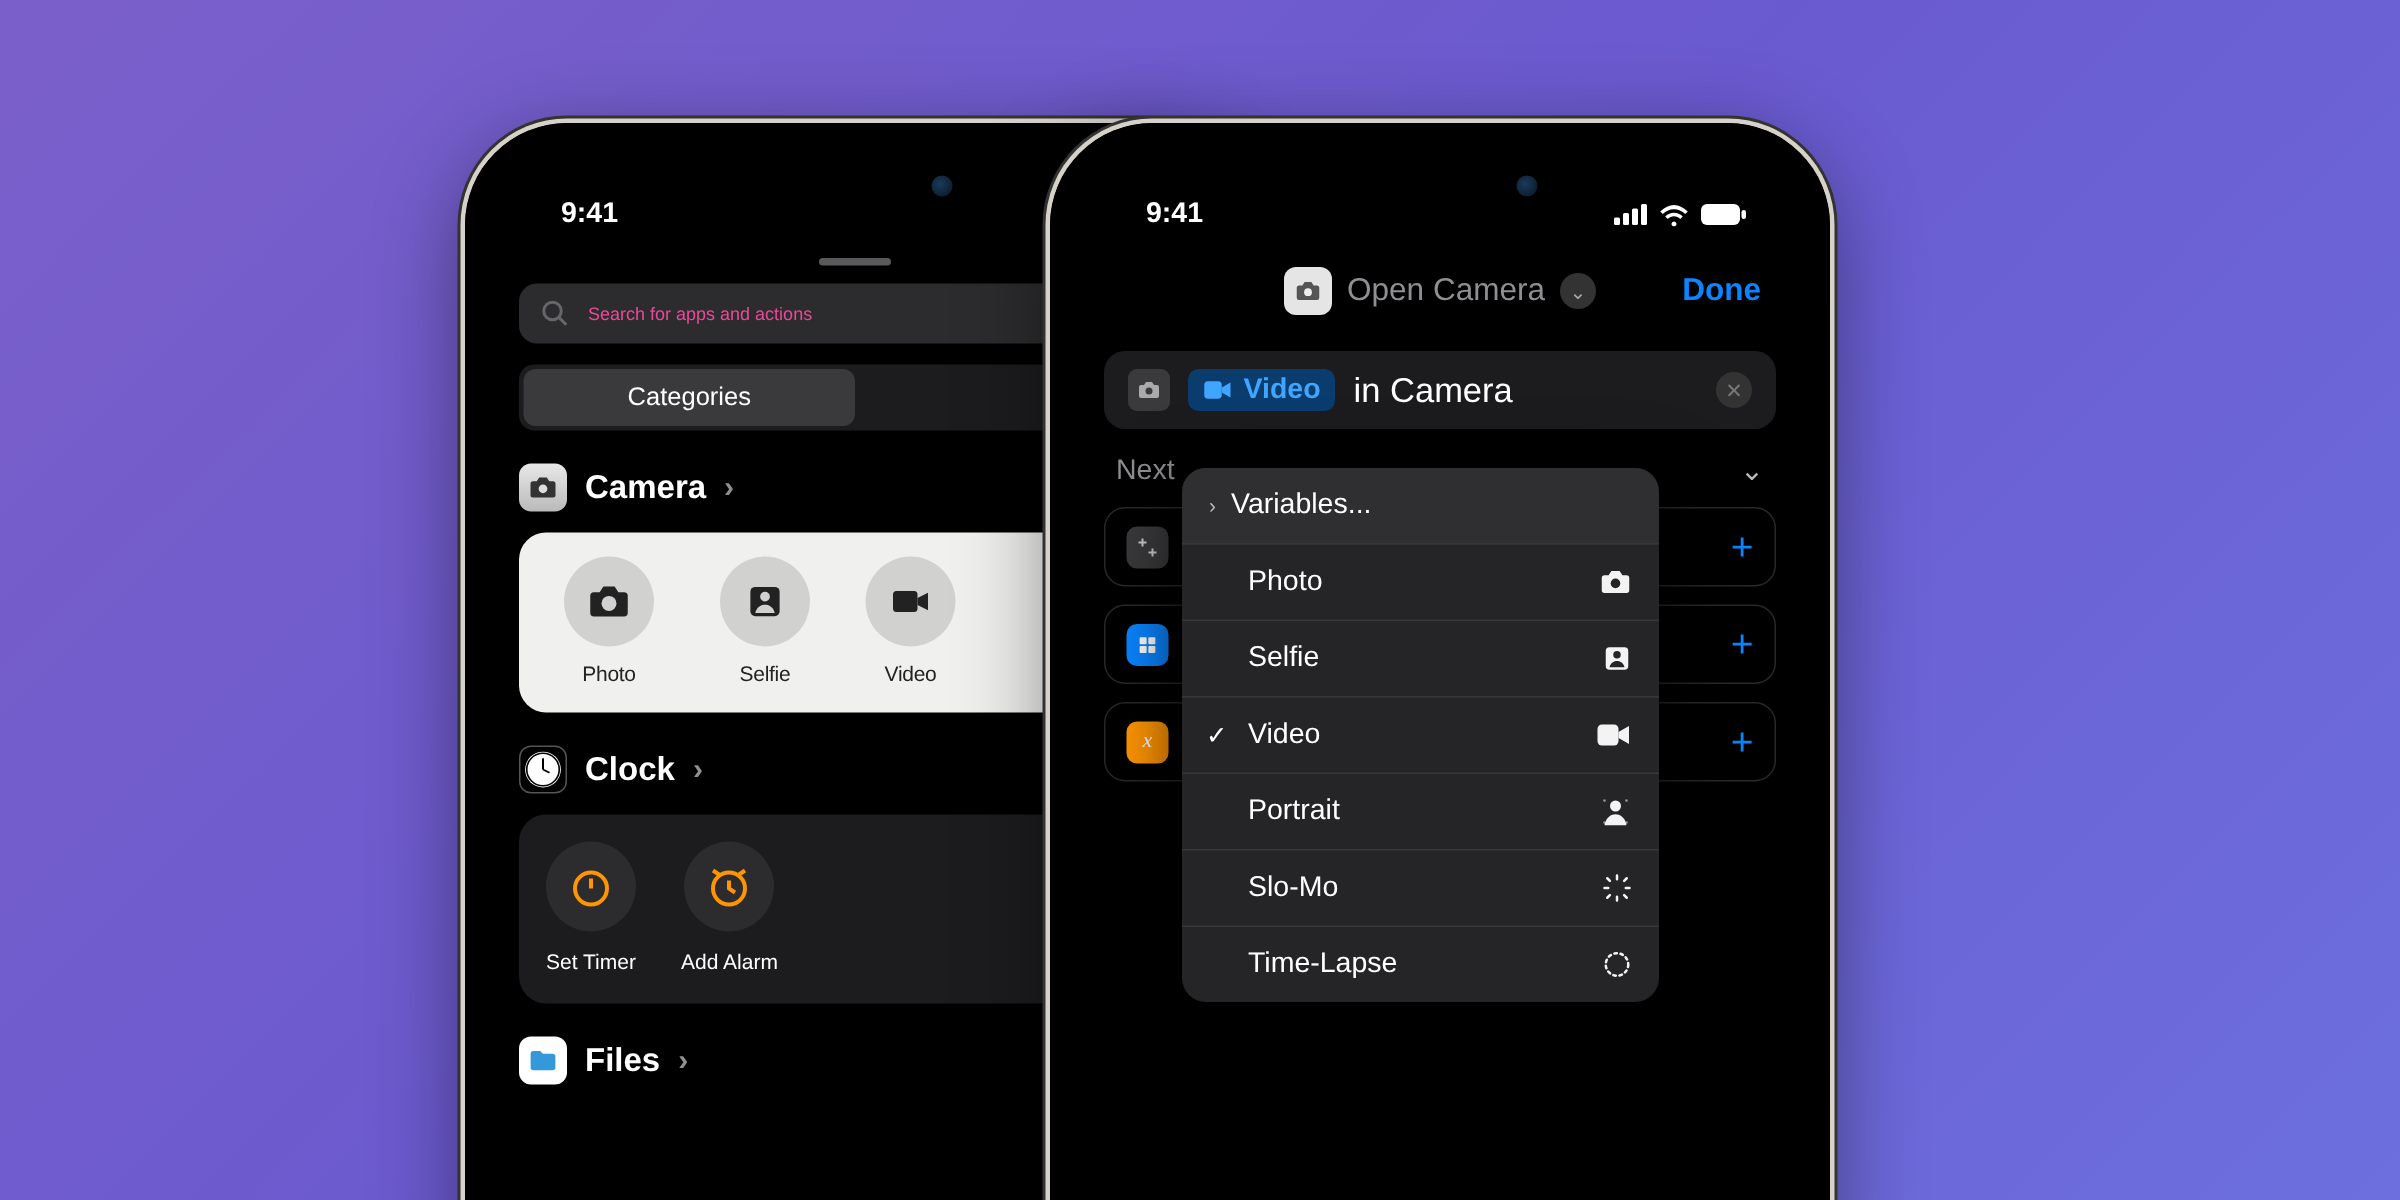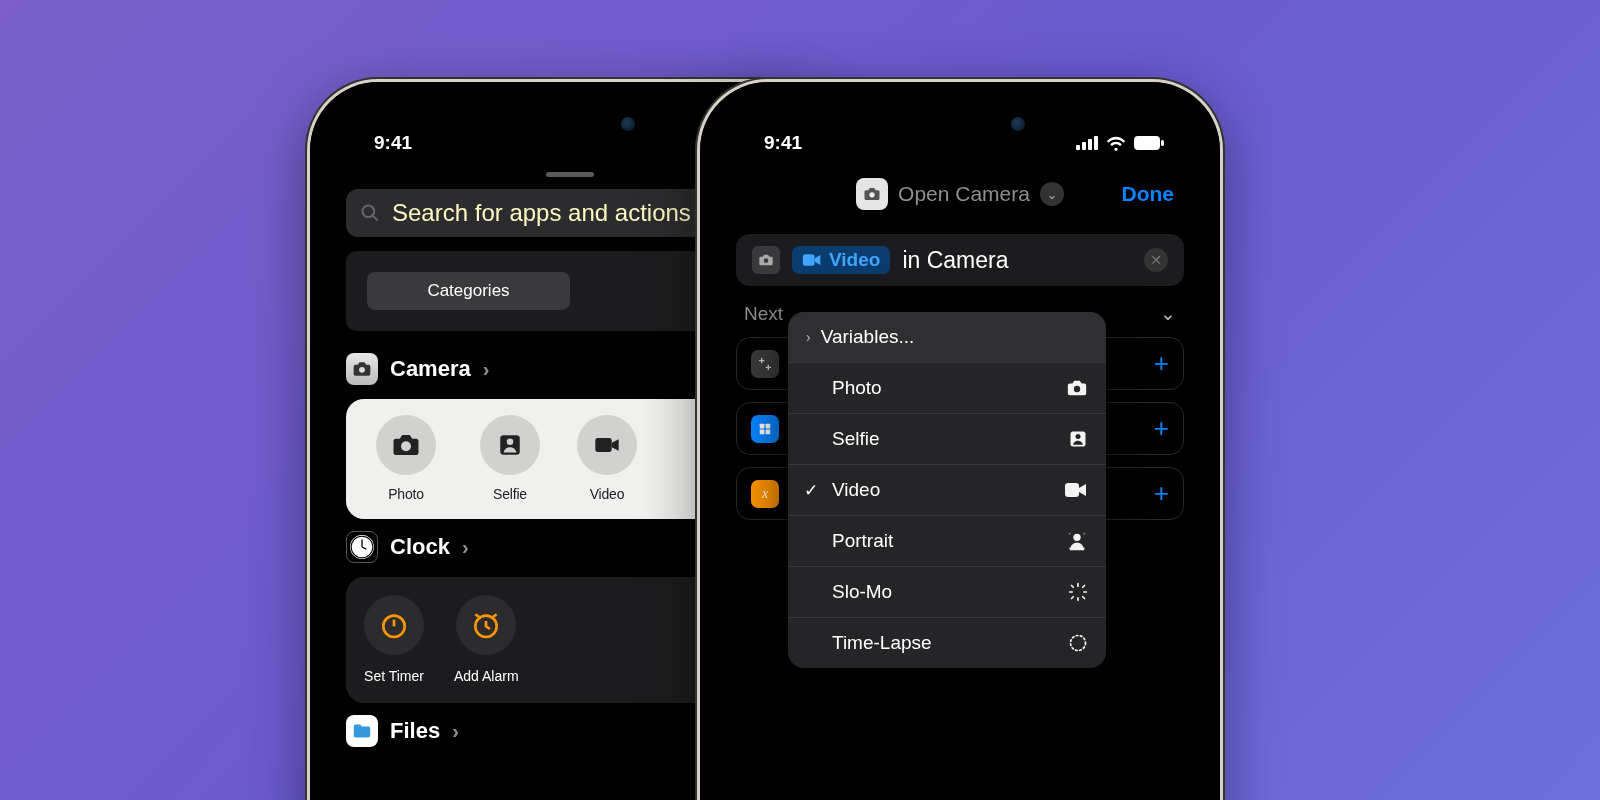--- a/index.html
+++ b/index.html
@@ -16,27 +16,27 @@
 .status { display: flex; justify-content: space-between; align-items: center; padding: 24px 42px 10px; color: #fff; font-size: 19px; font-weight: 600; }
 .status .time { margin-left: 8px; }
 .status .icons { display: flex; gap: 8px; align-items: center; }
 
 .screen { position: absolute; inset: 14px; border-radius: 56px; background: #000; overflow: hidden; padding-top: 12px; }
 
 .grab { width: 48px; height: 5px; background: #5a5a5c; border-radius: 3px; margin: 8px auto 12px; }
 
 .search { margin: 0 22px 14px; background: #2c2c2e; border-radius: 12px; display: flex; align-items: center; padding: 10px 14px; gap: 12px; }
 .search svg { opacity: .6; }
-.search span { color: #fef9c3; font-size: 24px; }
-
-.seg { margin: 0 22px 22px; background: #1c1c1e; border-radius: 10px; padding: 21px; display: flex; }
+.search span { color: #ec4899; font-size: 12px; }
+
+.seg { margin: 0 22px 22px; background: #1c1c1e; border-radius: 10px; padding: 3px; display: flex; }
 .seg div { flex: 1; text-align: center; padding: 9px; border-radius: 8px; color: #fff; font-size: 17px; font-weight: 500; }
 .seg .active { background: #3a3a3c; }
 
-.sec { margin: 0 22px 12px; }
+.sec { margin: 0 22px 22px; }
 .sec-head { display: flex; align-items: center; gap: 12px; margin-bottom: 14px; color: #fff; font-size: 22px; font-weight: 600; }
 .sec-head .chev { color: #8e8e93; font-size: 20px; }
 .app-ic { width: 32px; height: 32px; border-radius: 8px; display: flex; align-items: center; justify-content: center; }
 .app-ic.cam { background: linear-gradient(#e8e8e8,#bababa); }
 .app-ic.clk { background: #000; border: 1px solid #555; }
 .app-ic.fil { background: #fff; }
 
 .cam-row { background: #f0f0ef; border-radius: 18px; padding: 16px 14px; display: flex; gap: 12px; overflow: hidden; }
 .cam-item { flex: 0 0 auto; width: 92px; text-align: center; }
 .cam-ic { width: 60px; height: 60px; margin: 0 auto 10px; background: #d1d1d0; border-radius: 50%; display: flex; align-items: center; justify-content: center; font-size: 28px; color: #222; }

